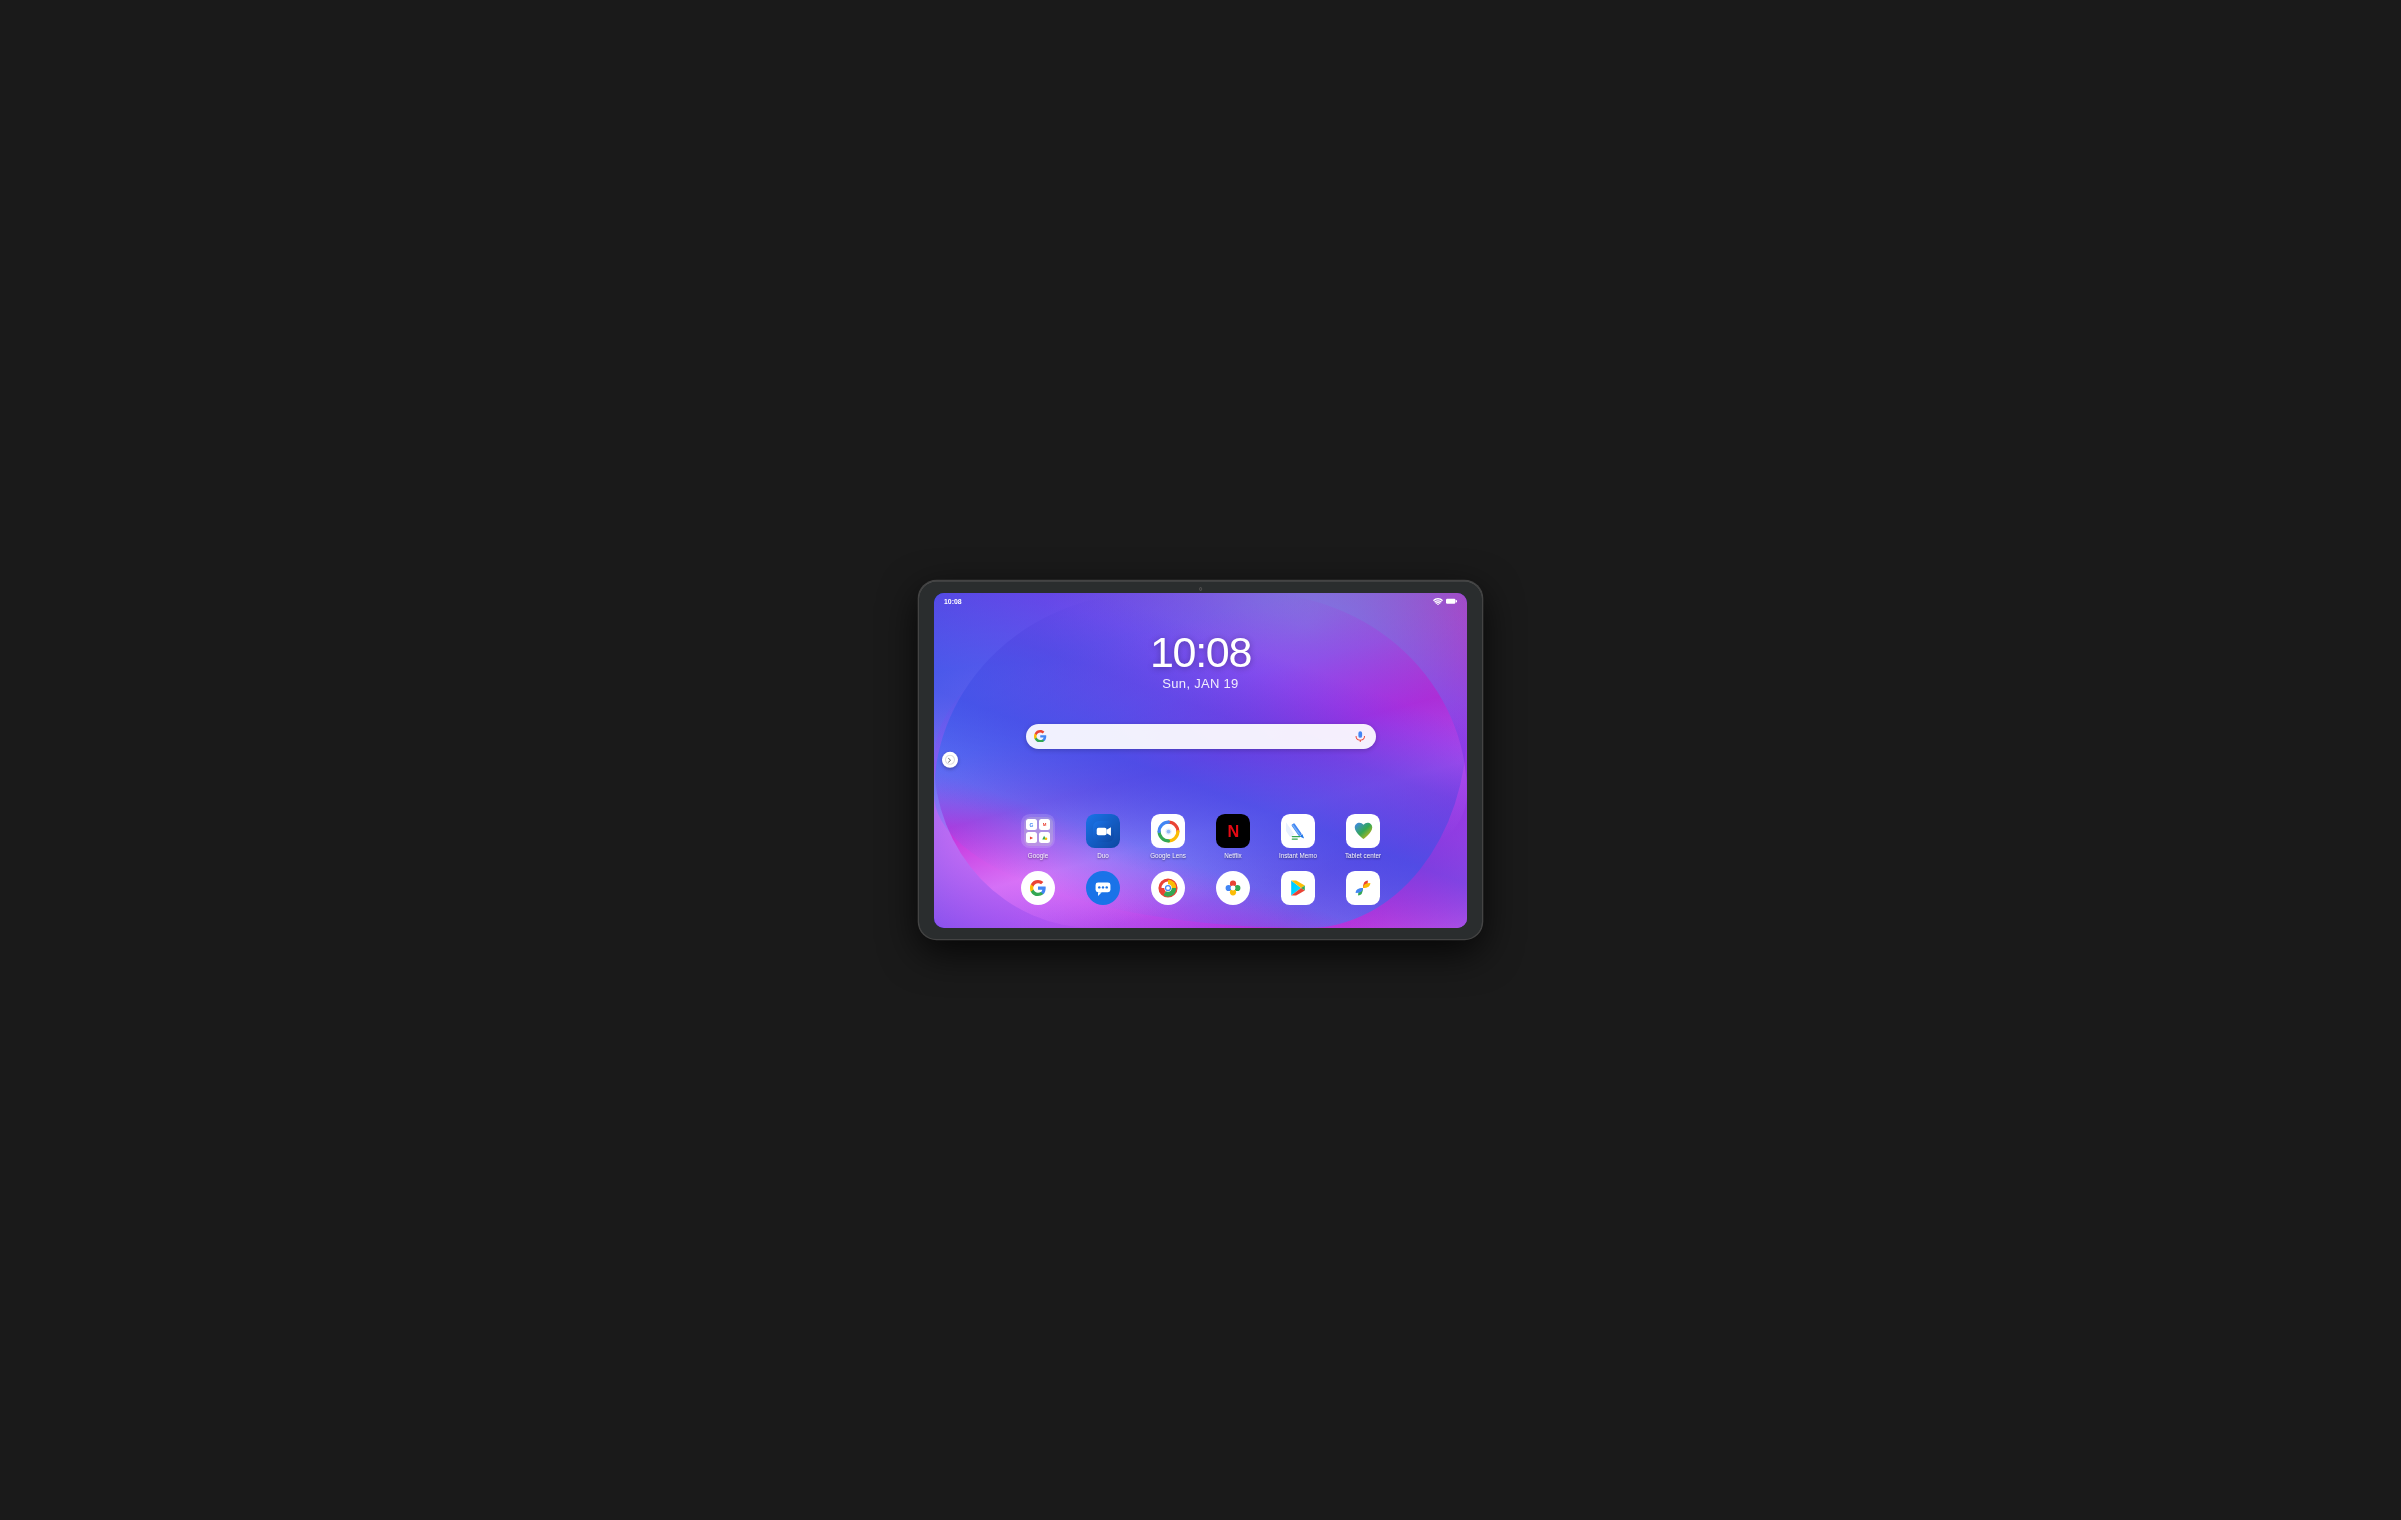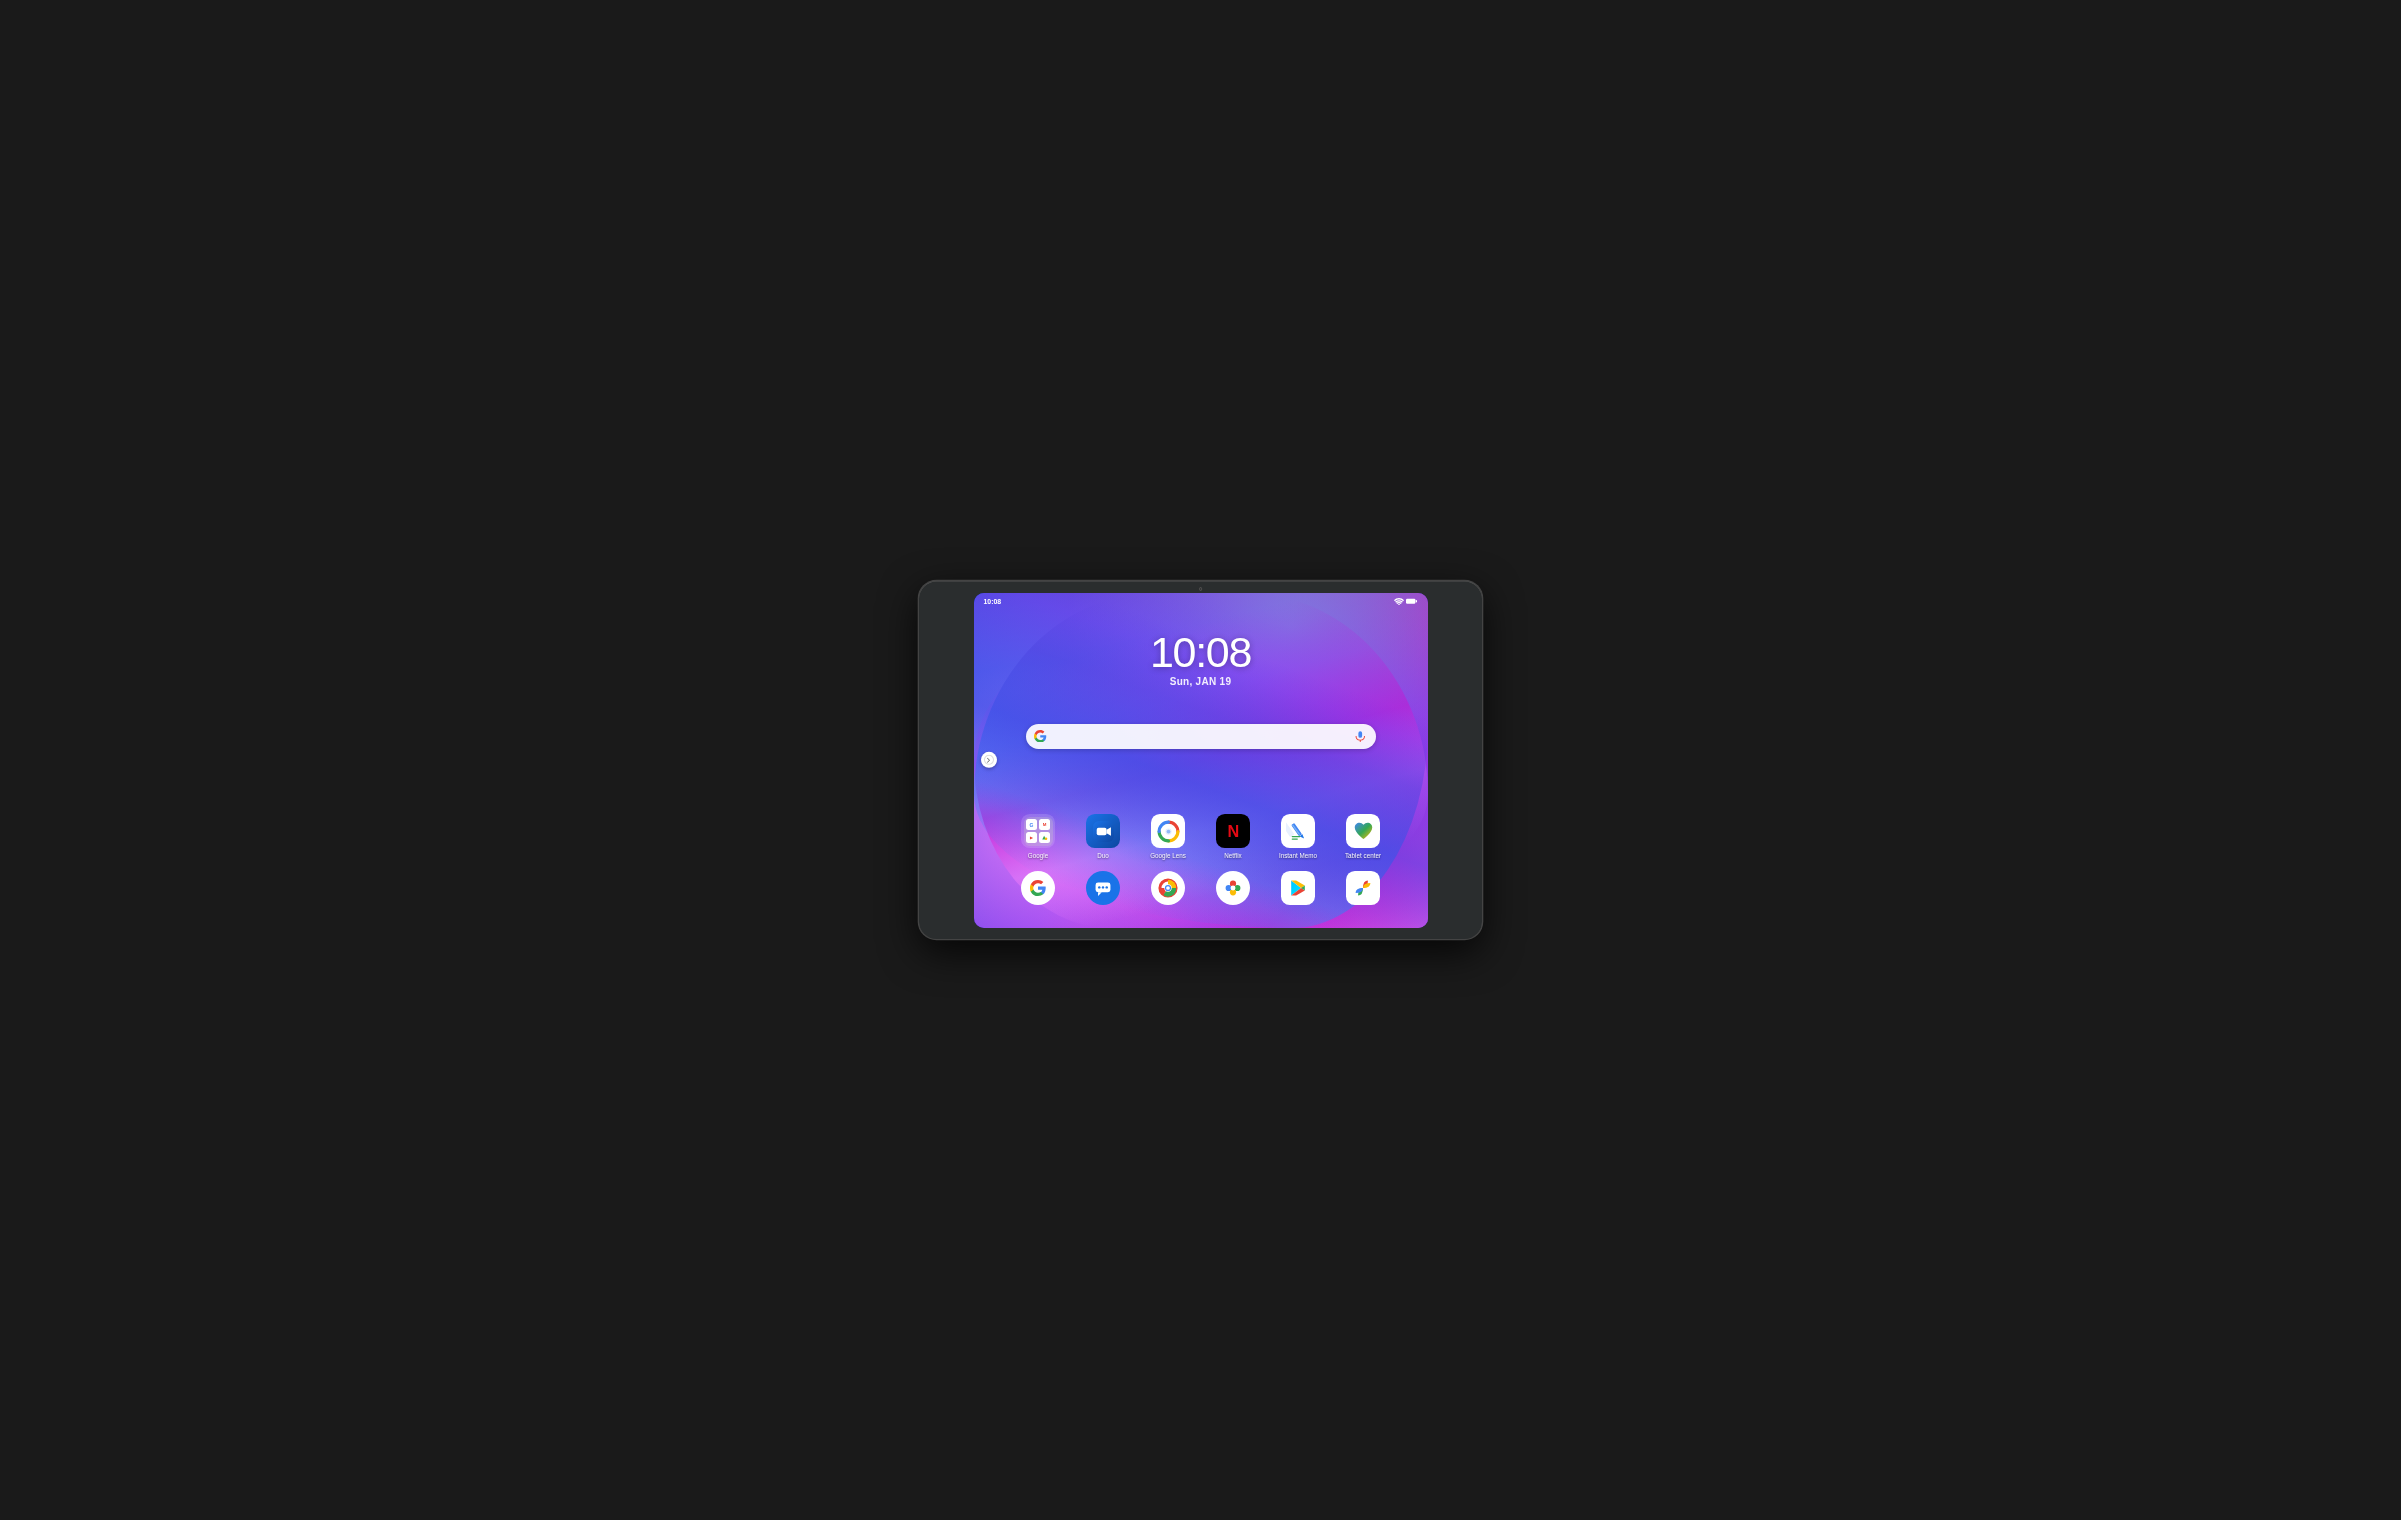--- a/index.html
+++ b/index.html
@@ -31,21 +31,21 @@
       left: 50%;
       transform: translateX(-50%);
       width: 3.8px;
       height: 3.8px;
       background: #333;
       border-radius: 50%;
       border: 0.6px solid #555;
     }
 
     .tablet-screen {
-      width: 454px;
+      width: 533px;
       height: 335px;
       border-radius: 10px;
       overflow: hidden;
       position: relative;
       background: #1a1a9a;
     }
 
     
     .wallpaper {
       position: absolute;
@@ -119,22 +119,22 @@
       color: white;
       font-size: 43px;
       font-weight: 200;
       letter-spacing: -1.3px;
       text-shadow: 0 1.3px 6.3px rgba(0,0,0,0.3);
       line-height: 1;
     }
 
     .clock-date {
       color: rgba(255,255,255,0.9);
-      font-size: 10px;
-      font-weight: 700;
+      font-size: 13px;
+      font-weight: 400;
       margin-top: 2.5px;
       letter-spacing: 0.3px;
     }
 
     
     .search-bar {
       position: absolute;
       top: 131px;
       left: 50%;
       transform: translateX(-50%);

